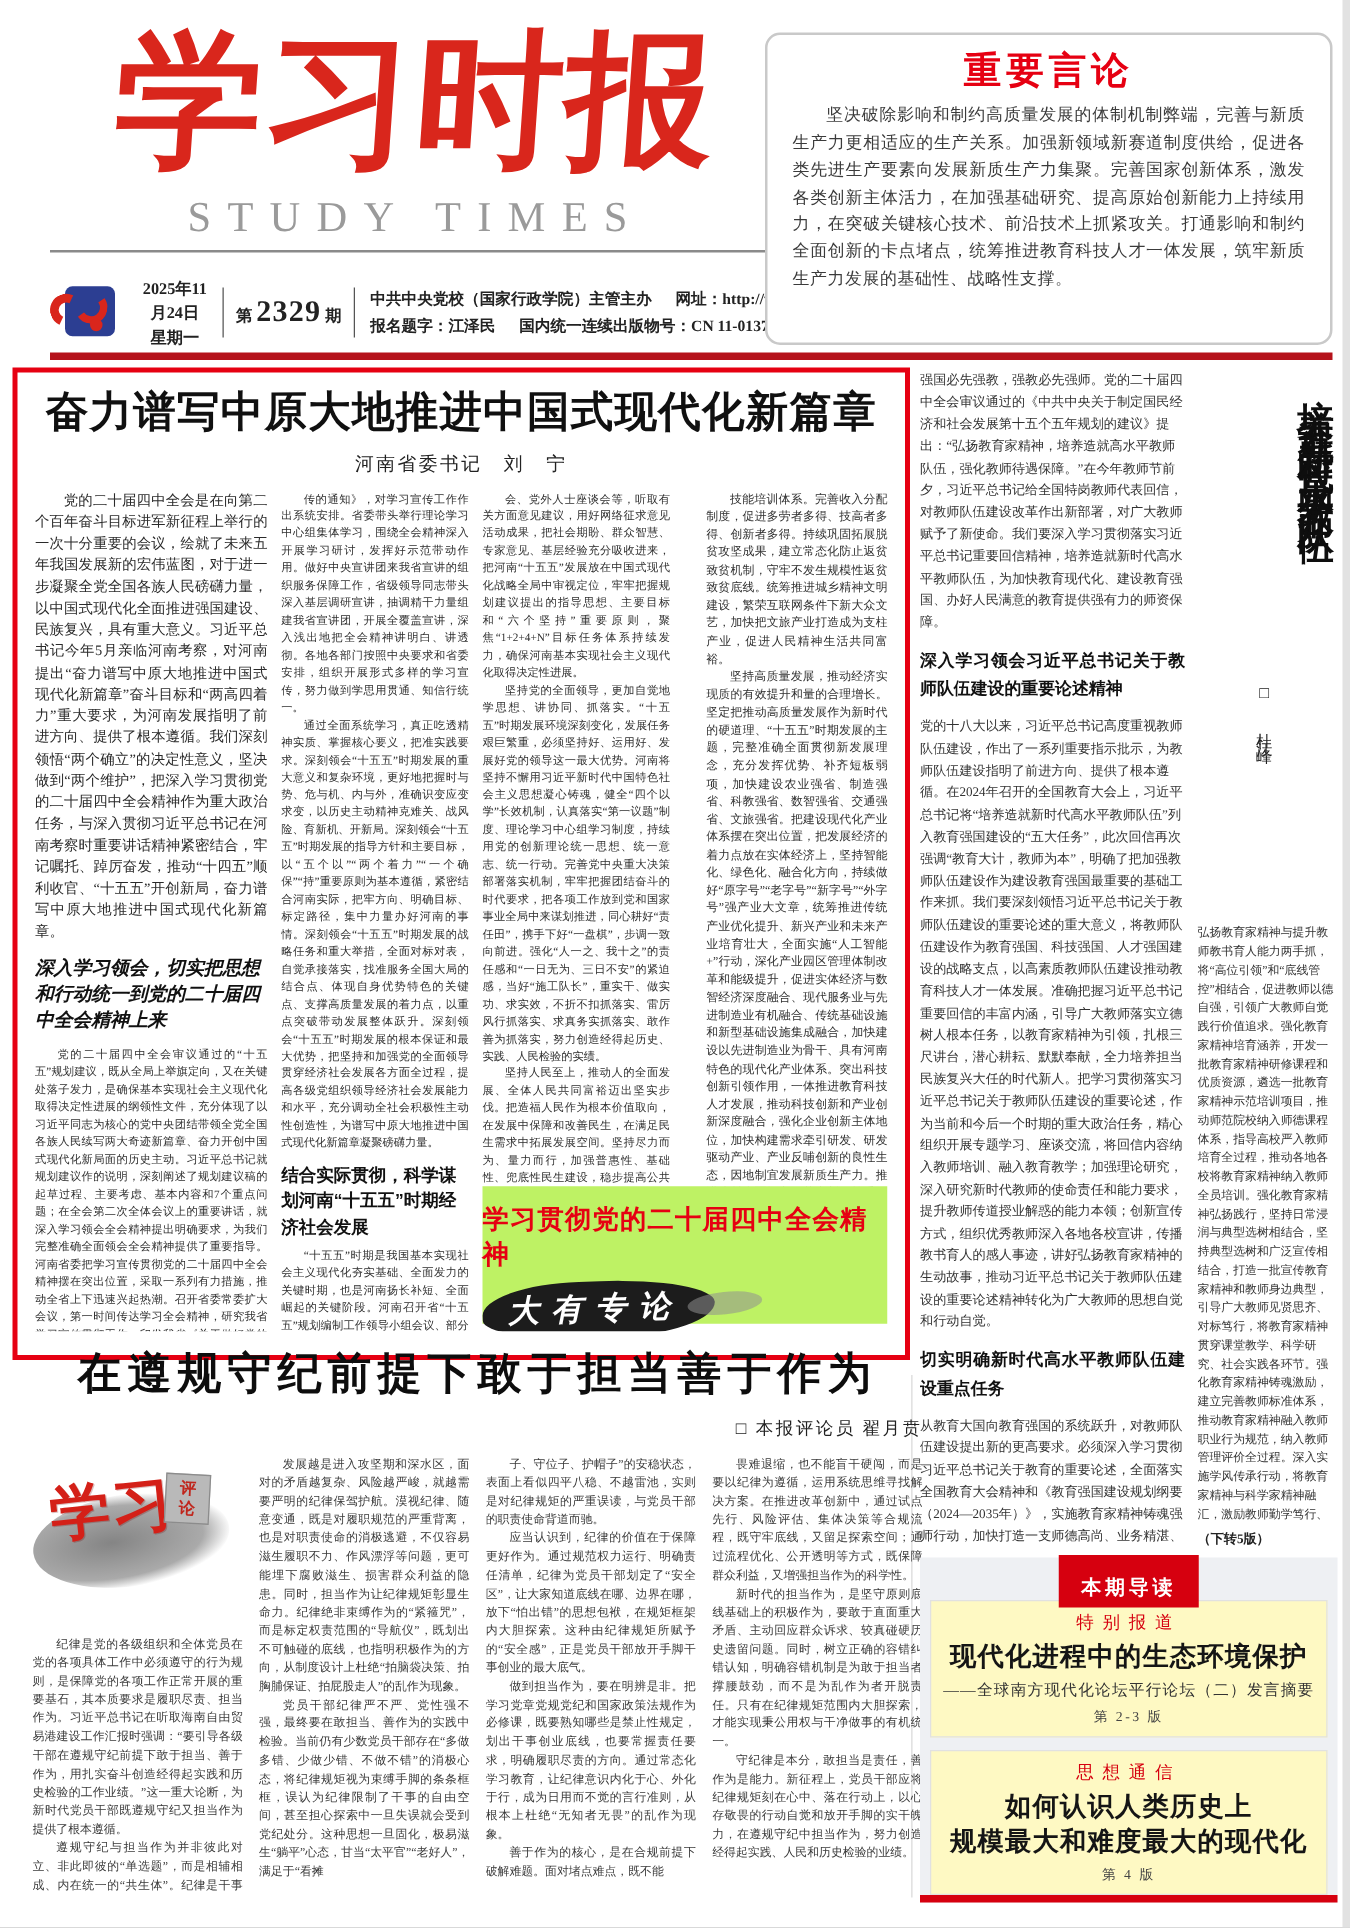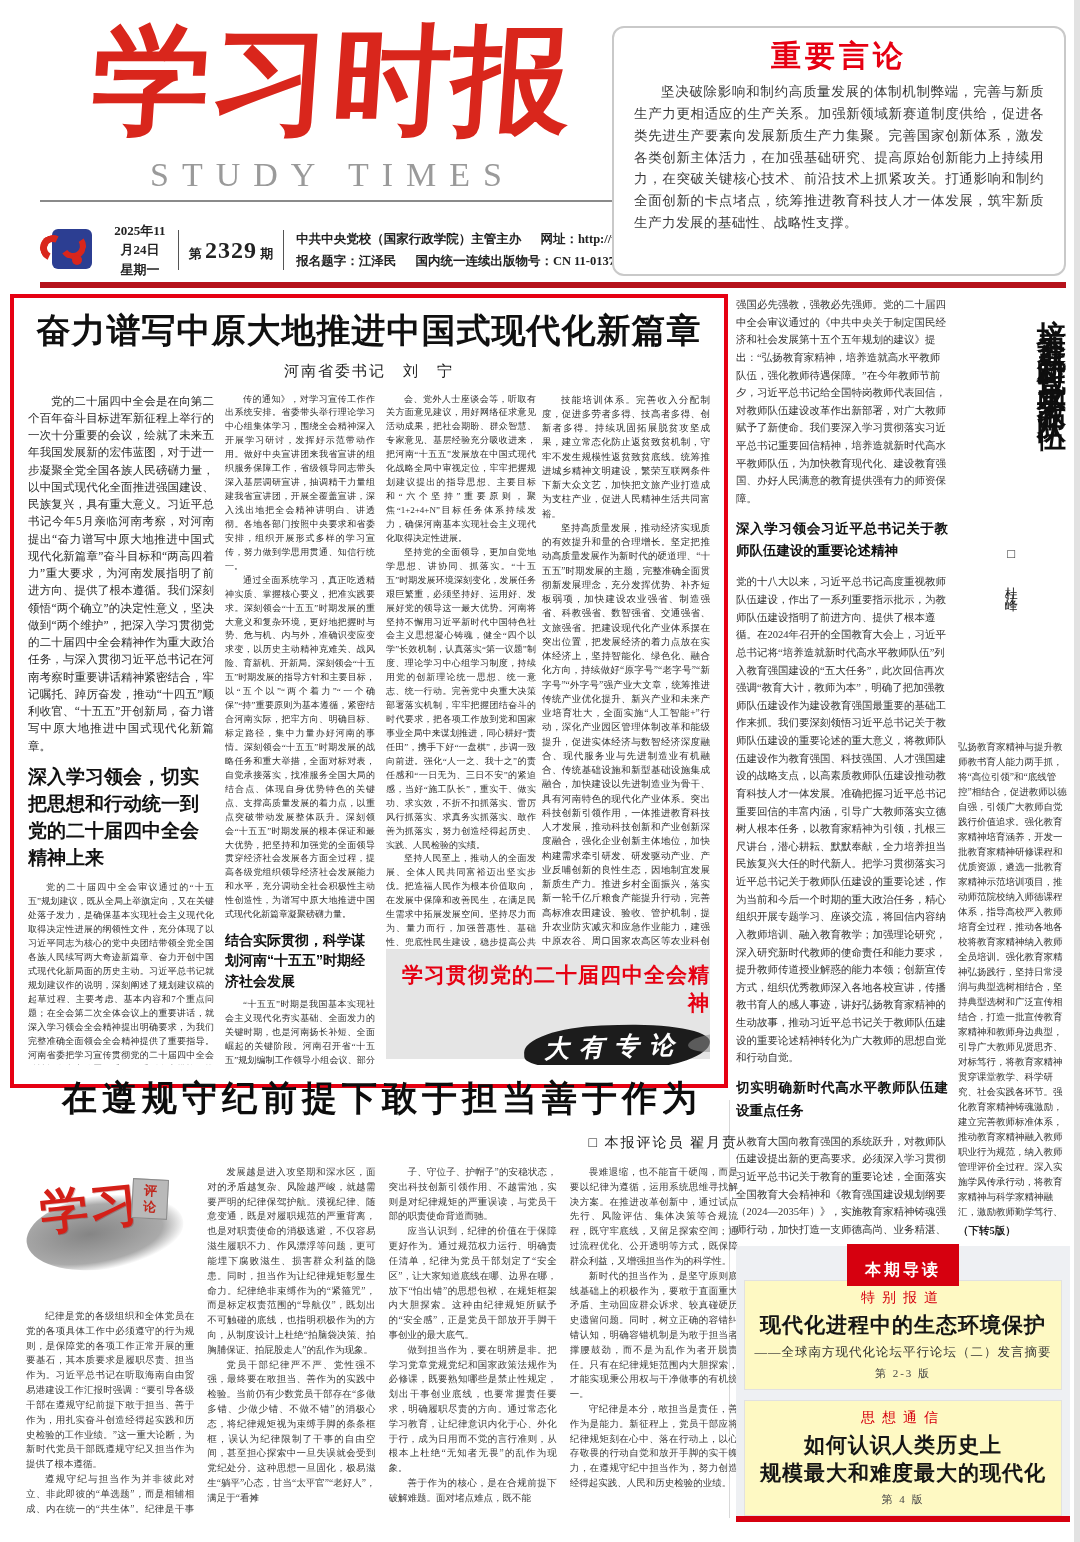--- a/index.html
+++ b/index.html
@@ -47,30 +47,30 @@
     border:4px solid #e60012; background:#fff; padding:12px 14px 10px;
   }
   .main-headline { text-align:center; font-weight:bold; font-size:34px; letter-spacing:1px; color:#101010; line-height:1.25; }
   .main-byline { text-align:center; font-size:15px; margin-top:9px; color:#222; letter-spacing:2px; }
   .main-cols { display:flex; gap:11px; margin-top:12px; height:672px; overflow:hidden; }
   .mcol { overflow:hidden; }
   .mcol p, .tcol p, .ccol p { text-align:justify; text-indent:2em; }
   .col1 { width:186px; flex:0 0 auto; }
   .col1 .lead { font-size:11.5px; line-height:1.5; color:#2a2a2a; }
   .subhead1 { font-family:"Liberation Sans","DejaVu Sans",sans-serif; font-weight:bold;
-    font-size:19px; line-height:1.42; margin:9px 0 8px; color:#111; }
+    font-size:15px; line-height:1.42; margin:9px 0 8px; color:#111;font-style:italic; }
   .col1 .rest { font-size:9px; line-height:1.56; color:#2f2f2f; }
   .col2 { width:150px; flex:0 0 auto; font-size:9px; line-height:1.55; color:#2f2f2f; }
   .subhead2 { font-family:"Liberation Sans","DejaVu Sans",sans-serif; font-weight:bold;
     font-size:14px; line-height:1.45; margin:8px 0 7px; color:#111; }
   .right-half { flex:1 1 auto; display:flex; flex-direction:column; }
-  .cols34 { display:flex; gap:6px; height:556px; overflow:hidden; }
+  .cols34 { display:flex; gap:29px; height:556px; overflow:hidden; }
   .col3 { width:150px; flex:0 0 auto; font-size:9px; line-height:1.55; color:#2f2f2f; overflow:hidden; }
   .col4 { flex:1 1 auto; font-size:9.5px; line-height:1.5; color:#2f2f2f; overflow:hidden; position:relative; }
-  .slogan-block { height:110px; background:#e5e5e5; padding-top:12px; text-align:right; position:relative; }
+  .slogan-block { height:110px; background:#bef264; padding-top:12px; text-align:left; position:relative; }
   .slogan { color:#e60012; font-weight:bold; font-size:21px; letter-spacing:1px;
     font-family:"Liberation Sans","DejaVu Sans",sans-serif; }
   .stamp {
     display:inline-block; margin-top:8px; background:#1c1c1c; color:#fff;
     font-size:25px; font-weight:bold; font-style:italic; letter-spacing:10px;
     padding:5px 26px 7px 20px; border-radius:46% 54% 48% 52% / 60% 48% 62% 40%;
     transform:rotate(-2deg); position:relative;
   }
   .stamp::after { content:""; position:absolute; right:-38px; top:12px; width:60px; height:18px;
     background:#8f8f8f; opacity:.55; border-radius:50%; transform:rotate(-4deg); }
@@ -248,21 +248,21 @@
           </div>
         </div>
         <p>纪律是党的各级组织和全体党员在党的各项具体工作中必须遵守的行为规则，是保障党的各项工作正常开展的重要基石，其本质要求是履职尽责、担当作为。习近平总书记在听取海南自由贸易港建设工作汇报时强调：“要引导各级干部在遵规守纪前提下敢于担当、善于作为，用扎实奋斗创造经得起实践和历史检验的工作业绩。”这一重大论断，为新时代党员干部既遵规守纪又担当作为提供了根本遵循。</p>
         <p>遵规守纪与担当作为并非彼此对立、非此即彼的“单选题”，而是相辅相成、内在统一的“共生体”。纪律是干事创业的前提和保障。回望我们党的历史，那些真正造福一方的好干部，无一不是严守纪律、恪守规矩的典范；而那些折戟沉沙者，往往是从突破规矩底线开始走向歧途。改革</p>
       </div>
       <div class="ccol">
         <p>发展越是进入攻坚期和深水区，面对的矛盾越复杂、风险越严峻，就越需要严明的纪律保驾护航。漠视纪律、随意变通，既是对履职规范的严重背离，也是对职责使命的消极逃避，不仅容易滋生履职不力、作风漂浮等问题，更可能埋下腐败滋生、损害群众利益的隐患。同时，担当作为让纪律规矩彰显生命力。纪律绝非束缚作为的“紧箍咒”，而是标定权责范围的“导航仪”，既划出不可触碰的底线，也指明积极作为的方向，从制度设计上杜绝“拍脑袋决策、拍胸脯保证、拍屁股走人”的乱作为现象。</p>
         <p>党员干部纪律严不严、党性强不强，最终要在敢担当、善作为的实践中检验。当前仍有少数党员干部存在“多做多错、少做少错、不做不错”的消极心态，将纪律规矩视为束缚手脚的条条框框，误认为纪律限制了干事的自由空间，甚至担心探索中一旦失误就会受到党纪处分。这种思想一旦固化，极易滋生“躺平”心态，甘当“太平官”“老好人”，满足于“看摊</p>
       </div>
       <div class="ccol">
-        <p>子、守位子、护帽子”的安稳状态，突出科技创新引领作用、不越雷池，实则是对纪律规矩的严重误读，与党员干部的职责使命背道而驰。</p>
+        <p>子、守位子、护帽子”的安稳状态，表面上看似四平八稳、不越雷池，实则是对纪律规矩的严重误读，与党员干部的职责使命背道而驰。</p>
         <p>应当认识到，纪律的价值在于保障更好作为。通过规范权力运行、明确责任清单，纪律为党员干部划定了“安全区”，让大家知道底线在哪、边界在哪，放下“怕出错”的思想包袱，在规矩框架内大胆探索。这种由纪律规矩所赋予的“安全感”，正是党员干部放开手脚干事创业的最大底气。</p>
         <p>做到担当作为，要在明辨是非。把学习党章党规党纪和国家政策法规作为必修课，既要熟知哪些是禁止性规定，划出干事创业底线，也要常握责任要求，明确履职尽责的方向。通过常态化学习教育，让纪律意识内化于心、外化于行，成为日用而不觉的言行准则，从根本上杜绝“无知者无畏”的乱作为现象。</p>
         <p>善于作为的核心，是在合规前提下破解难题。面对堵点难点，既不能</p>
       </div>
       <div class="ccol">
         <p>畏难退缩，也不能盲干硬闯，而是要以纪律为遵循，运用系统思维寻找解决方案。在推进改革创新中，通过试点先行、风险评估、集体决策等合规流程，既守牢底线，又留足探索空间；通过流程优化、公开透明等方式，既保障群众利益，又增强担当作为的科学性。</p>
         <p>新时代的担当作为，是坚守原则底线基础上的积极作为，要敢于直面重大矛盾、主动回应群众诉求、较真碰硬历史遗留问题。同时，树立正确的容错纠错认知，明确容错机制是为敢于担当者撑腰鼓劲，而不是为乱作为者开脱责任。只有在纪律规矩范围内大胆探索，才能实现秉公用权与干净做事的有机统一。</p>
         <p>守纪律是本分，敢担当是责任，善作为是能力。新征程上，党员干部应将纪律规矩刻在心中、落在行动上，以心存敬畏的行动自觉和放开手脚的实干魄力，在遵规守纪中担当作为，努力创造经得起实践、人民和历史检验的业绩。</p>
       </div>
     </div>

